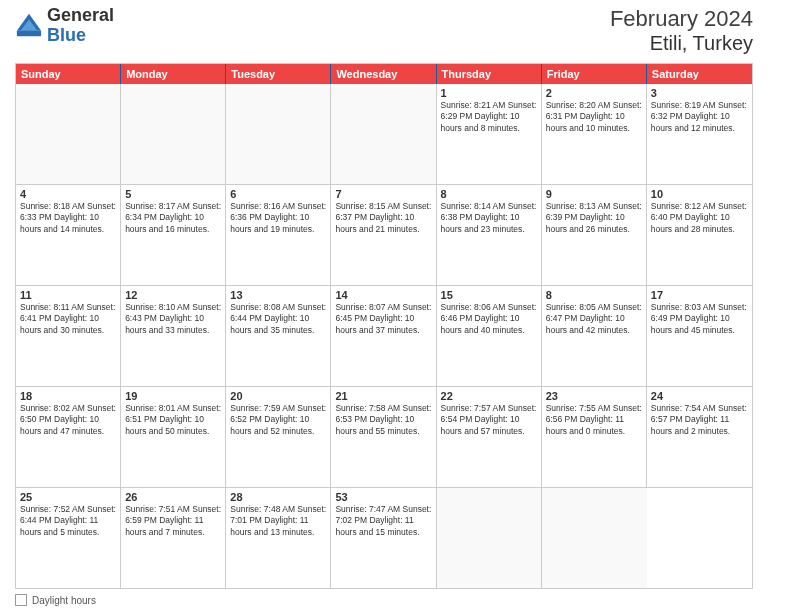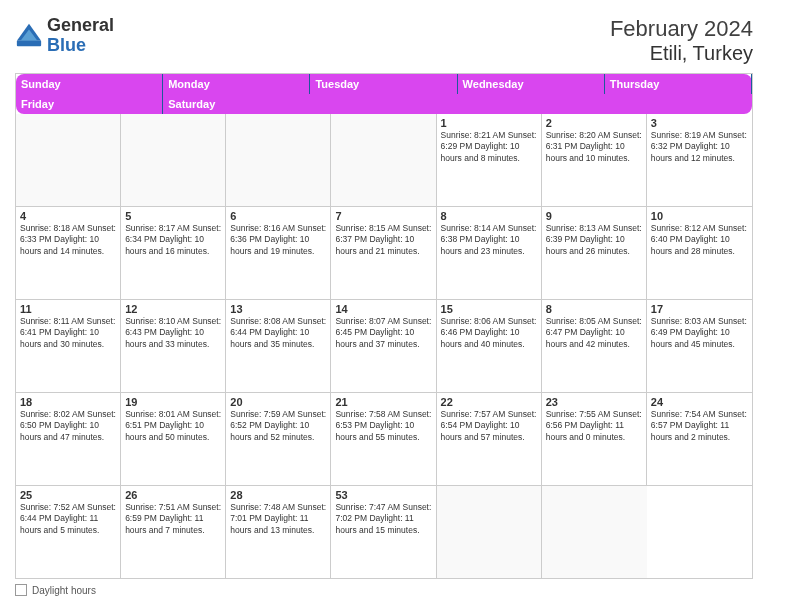--- a/index.html
+++ b/index.html
@@ -6,21 +6,21 @@
     body {
       font-family: Arial, sans-serif;
       background: #fff;
       width: 792px;
       height: 612px;
       overflow: hidden;
     }
     .page {
       width: 768px;
       height: 612px;
-      padding: 16px 15px;
+      padding: 6px 15px;
       display: flex;
       flex-direction: column;
     }
     .header {
       display: flex;
       justify-content: space-between;
       align-items: flex-start;
       margin-bottom: 8px;
     }
     .logo {
@@ -55,23 +55,22 @@
       color: #333;
     }
     .calendar {
       flex: 1;
       display: flex;
       flex-direction: column;
       border: 1px solid #ccc;
     }
     .cal-header {
       display: grid;
-      grid-template-columns: repeat(5, 1fr);
-      background: #d946ef;
-      border-radius: 8px;
+      grid-template-columns: repeat(7, 1fr);
+      background: #ef4444;
     }
     .cal-header-cell {
       color: #fff;
       font-size: 11px;
       font-weight: bold;
       padding: 4px 5px;
       border-right: 1px solid #1e5a9a;
       text-align: left;
     }
     .cal-header-cell:last-child { border-right: none; }

